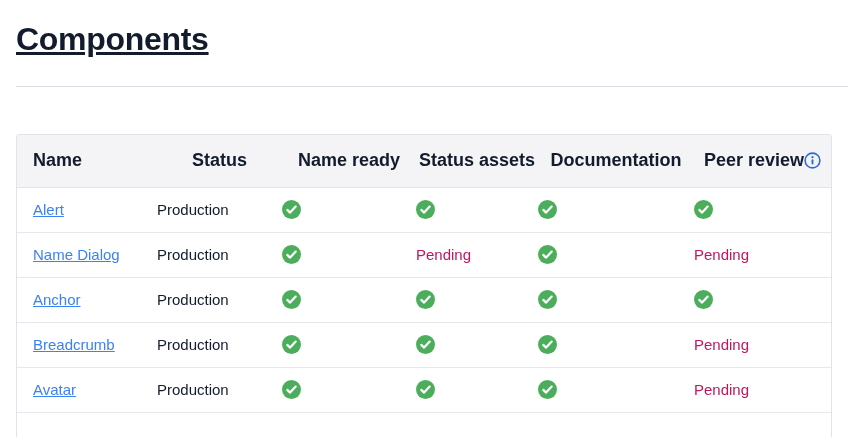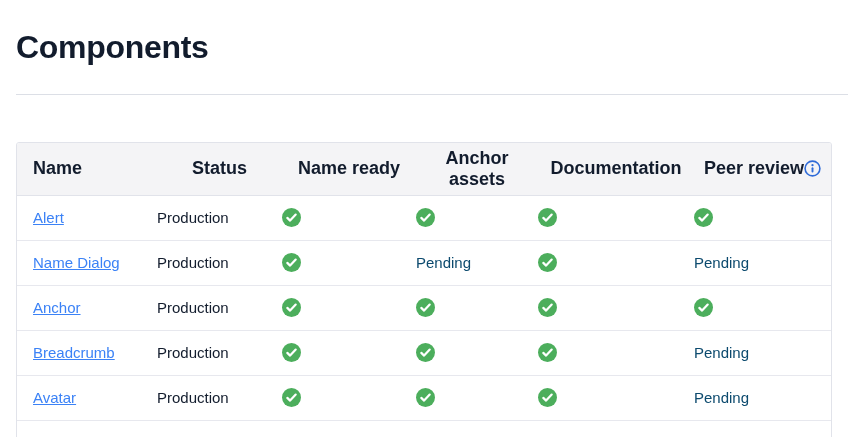--- a/index.html
+++ b/index.html
@@ -19,26 +19,27 @@
     line-height: 20px;
   }
   .breadcrumb a {
     color: #2f6bd8;
     text-decoration: underline;
   }
   .breadcrumb .sep { color: #121c2d; margin-left: 4px; }
 
   
   h1.page-title {
-    margin: 12px 16px;
+    margin: 4px 16px;
     font-size: 32px;
     line-height: 38px;
     font-weight: 700;
     color: #121c2d;
     letter-spacing: -0.3px;
+    text-decoration: underline;
   }
 
   .divider {
     margin-left: 16px;
     margin-top: 28px;
     border: none;
     border-top: 1px solid #dcdfe6;
     height: 0;
   }
 
@@ -73,21 +74,21 @@
     vertical-align: middle;
     border-bottom: 1px solid #e7e8ee;
     color: #121c2d;
   }
   tbody td.td-name { text-align: left; padding-left: 16px; }
   tbody tr.partial-row td { border-bottom: none; }
   a.component-link {
     color: #3b82f6;
     text-decoration: underline;
   }
-  .pending { color: #0c4a6e; }
+  .pending { color: #be185d; }
   .check-wrap { display: inline-flex; vertical-align: middle; }
   .th-flex {
     display: inline-flex;
     align-items: center;
   }
   .info-btn {
     background: none; border: none; cursor: pointer;
     display: inline-flex; align-items: center; padding: 0;
   }
 </style>
@@ -109,21 +110,21 @@
           <col style="width:134px">
         <col style="width:122px">
           <col style="width:156px">
           <col>
       </colgroup>
       <thead>
         <tr>
           <th class="col-name">Name</th>
           <th>Status</th>
           <th>Name ready</th>
-          <th>Anchor assets</th>
+          <th>Status assets</th>
           <th>Documentation</th>
           <th>
             <span class="th-flex">
               <span>Peer review</span>
               <button class="info-btn" aria-label="info">
                 <svg width="17" height="17" viewBox="0 0 17 17">
                   <circle cx="8.5" cy="8.5" r="7.4" fill="none" stroke="#2f6bd8" stroke-width="1.6"></circle>
                   <circle cx="8.5" cy="5.2" r="1.15" fill="#2f6bd8"></circle>
                   <rect x="7.55" y="7.3" width="1.9" height="5.2" rx="0.95" fill="#2f6bd8"></rect>
                 </svg>

